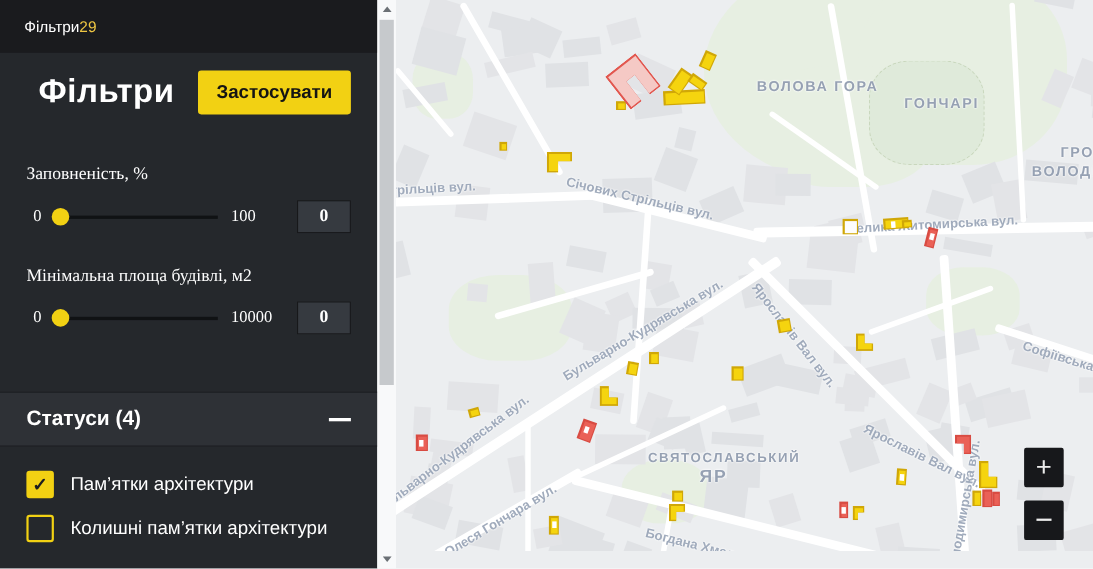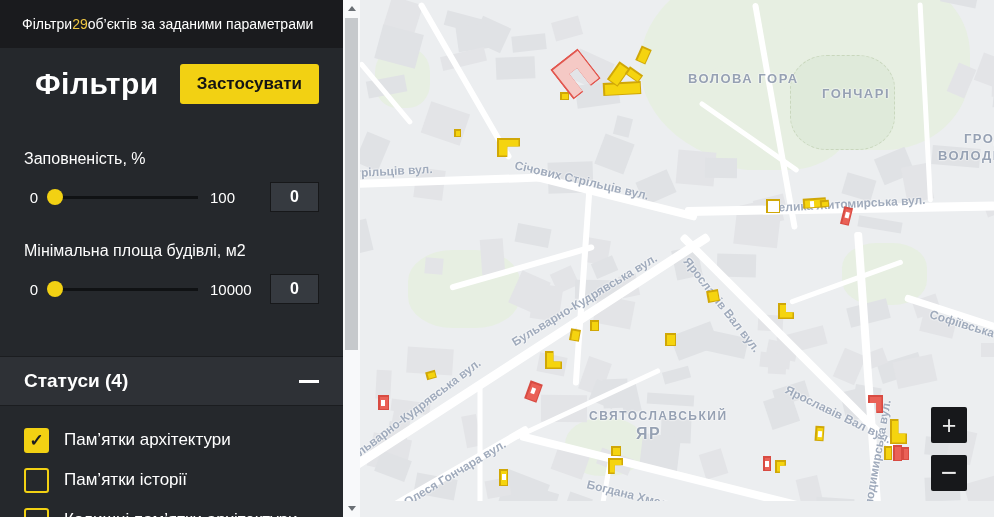--- a/index.html
+++ b/index.html
@@ -7,21 +7,21 @@
   body { font-family: "Liberation Sans", sans-serif; }
   .app { position:relative; width:994px; height:517px; overflow:hidden; background:#eceef0; }
 
   
   .sidebar { position:absolute; left:0; top:0; width:343px; height:517px; background:#25282c; color:#fff; z-index:30; }
   .topbar { height:48px; background:#1a1b1e; display:flex; align-items:center; padding:0 22px; font-size:14px; }
   .topbar .count { color:#eec643; }
   .filters-head { display:flex; align-items:center; justify-content:space-between; margin:16px 24px 0 24px; }
   .filters-title { font-size:30px; font-weight:bold; letter-spacing:0.5px;margin-left:11px; }
   .apply-btn { background:#f2d113; color:#141414; border:none; border-radius:3px; font-size:17px; font-weight:bold; padding:10px 17px; cursor:pointer; font-family:"Liberation Sans",sans-serif; }
-  .slider-group { margin:46px 24px 0 24px; }
+  .slider-group { margin:46px 24px 0 24px;font-family:Liberation Serif, serif; }
   .slider-group.second { margin-top:30px; }
   .slider-label { font-size:16px; color:#fdfdfd; }
   .slider-row { display:flex; align-items:center; margin-top:14px; height:30px; }
   .slider-min { width:20px; text-align:center; font-size:15px; }
   .slider-track { position:relative; width:148px; height:3px; background:#101214; margin:0 12px 0 6px; }
   .slider-handle { position:absolute; left:-3px; top:-7px; width:16px; height:16px; border-radius:50%; background:#f2d113; cursor:pointer; }
   .slider-max { font-size:15px; margin-right:auto; }
   .value-box { width:49px; height:30px; background:#363a40; border:1px solid #17181a; color:#fff; font-size:16px; font-weight:bold; display:flex; align-items:center; justify-content:center; }
   .section-bar { margin-top:52px; height:50px; background:#2e3136; border-top:1px solid #1b1d20; border-bottom:1px solid #1b1d20; display:flex; align-items:center; justify-content:space-between; padding:0 24px; }
   .section-title { font-size:19px; font-weight:bold; }
@@ -69,21 +69,20 @@
 </style>
 </head>
 <body>
 
 <div class="app">
 
   <div class="sidebar">
     <div class="topbar">
       <span>Фільтри </span>
         <span class="count">29</span>
-        <span> об’єктів за заданими параметрами</span>
     </div>
 
     <div class="filters-head">
       <div class="filters-title">Фільтри</div>
       <button class="apply-btn">Застосувати</button>
     </div>
 
     <div class="slider-group">
       <div class="slider-label">Заповненість, %</div>
       <div class="slider-row">
@@ -112,24 +111,20 @@
       <div class="section-title">Статуси (4)</div>
       <div class="minus-icon"></div>
     </div>
 
     <div class="cb-list">
       <div class="cb-row">
         <div class="cb-box checked">
             <span class="check">✓</span>
           </div>
         <div class="cb-label">Пам’ятки архітектури</div>
-      </div>
-      <div class="cb-row">
-        <div class="cb-box"></div>
-        <div class="cb-label">Пам’ятки історії</div>
       </div>
       <div class="cb-row">
         <div class="cb-box"></div>
         <div class="cb-label">Колишні пам’ятки архітектури</div>
       </div>
     </div>
   </div>
 
   <div class="scrollbar">
     <div class="sb-btn sb-up">

